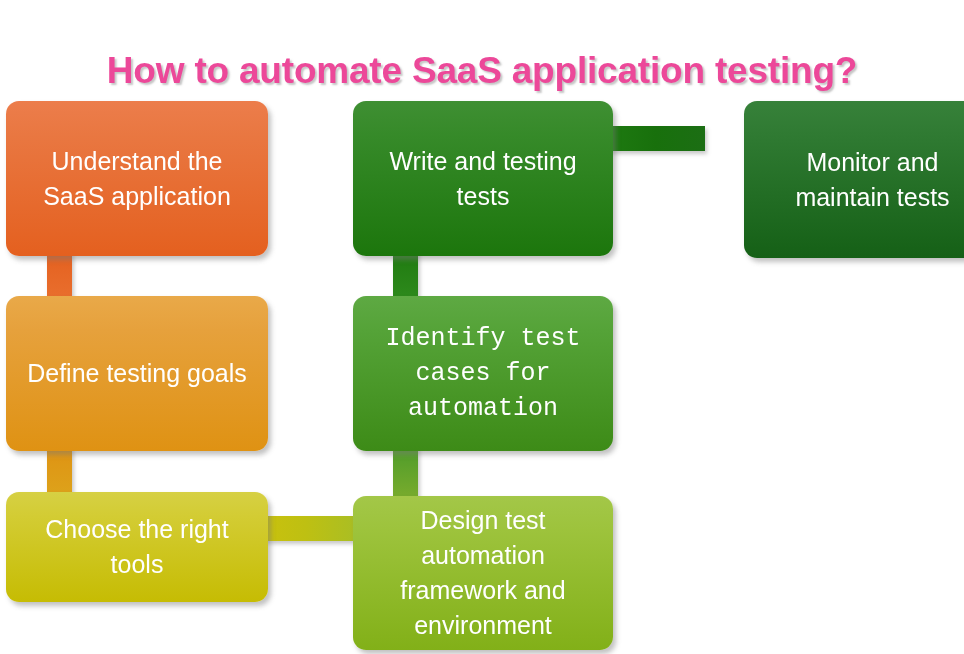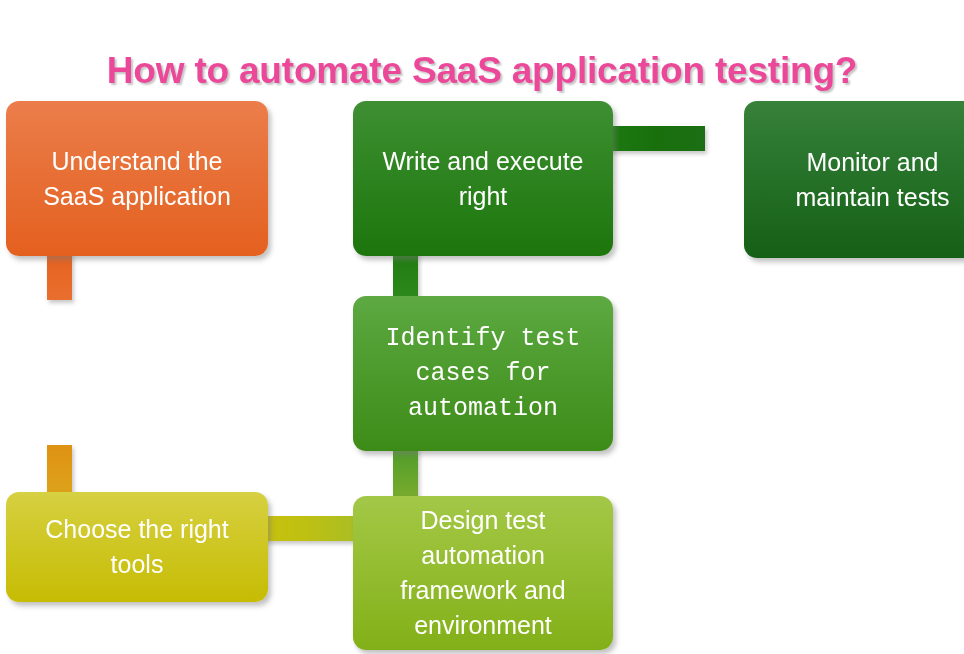--- a/index.html
+++ b/index.html
@@ -141,34 +141,37 @@
   <div class="connector" id="conn-2-3"></div>
   <div class="connector" id="conn-3-4"></div>
   <div class="connector" id="conn-5-4"></div>
   <div class="connector" id="conn-6-5"></div>
   <div class="connector" id="conn-6-7"></div>
 
   <div class="node" id="node-understand">
     <span class="label">Understand the SaaS application</span>
   </div>
 
+  <div class="node" id="node-goals">
+    <span class="label">Define testing goals</span>
+  </div>
 
   <div class="node" id="node-tools">
     <span class="label">Choose the right tools</span>
   </div>
 
   <div class="node" id="node-design">
     <span class="label">Design test automation framework and environment</span>
   </div>
 
   <div class="node" id="node-identify">
     <span class="label">Identify test cases for automation</span>
   </div>
 
   <div class="node" id="node-write">
-    <span class="label">Write and execute right</span>
+    <span class="label">Write and testing tests</span>
   </div>
 
   <div class="node" id="node-monitor">
     <span class="label">Monitor and maintain tests</span>
   </div>
 
 </div>
 
 </body></html>

